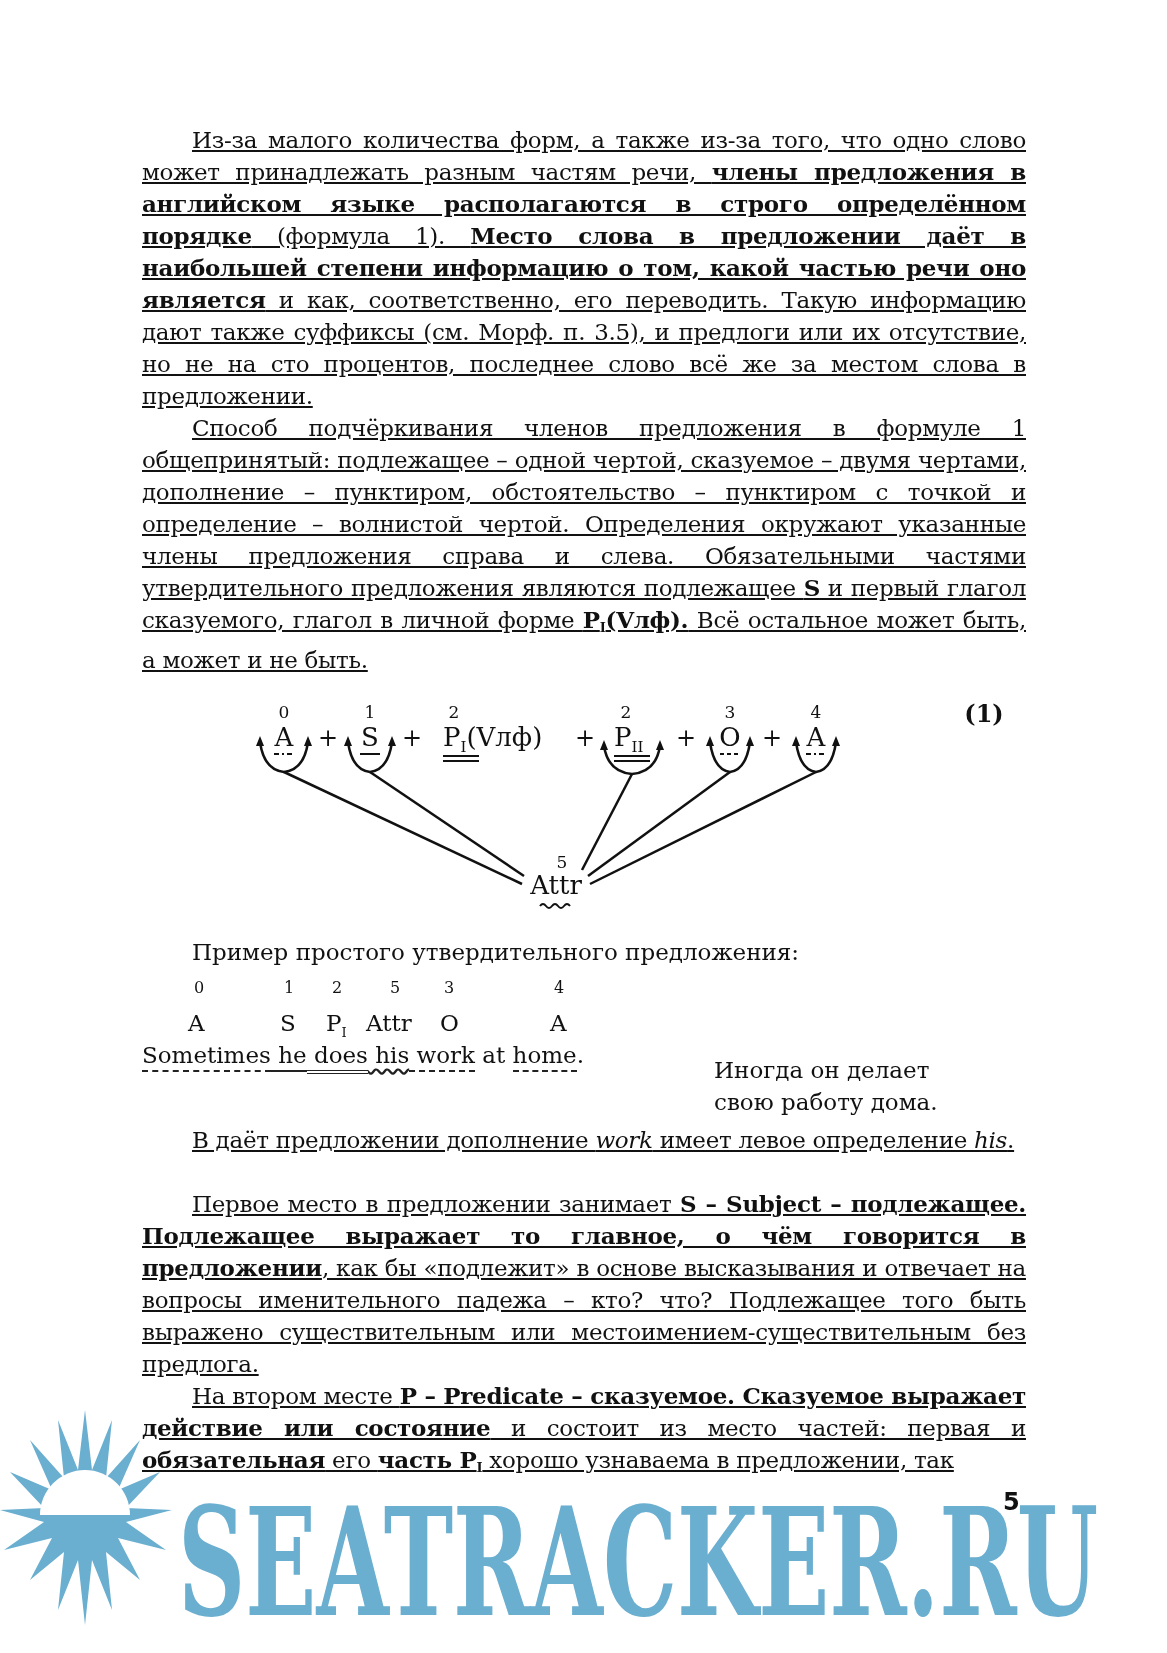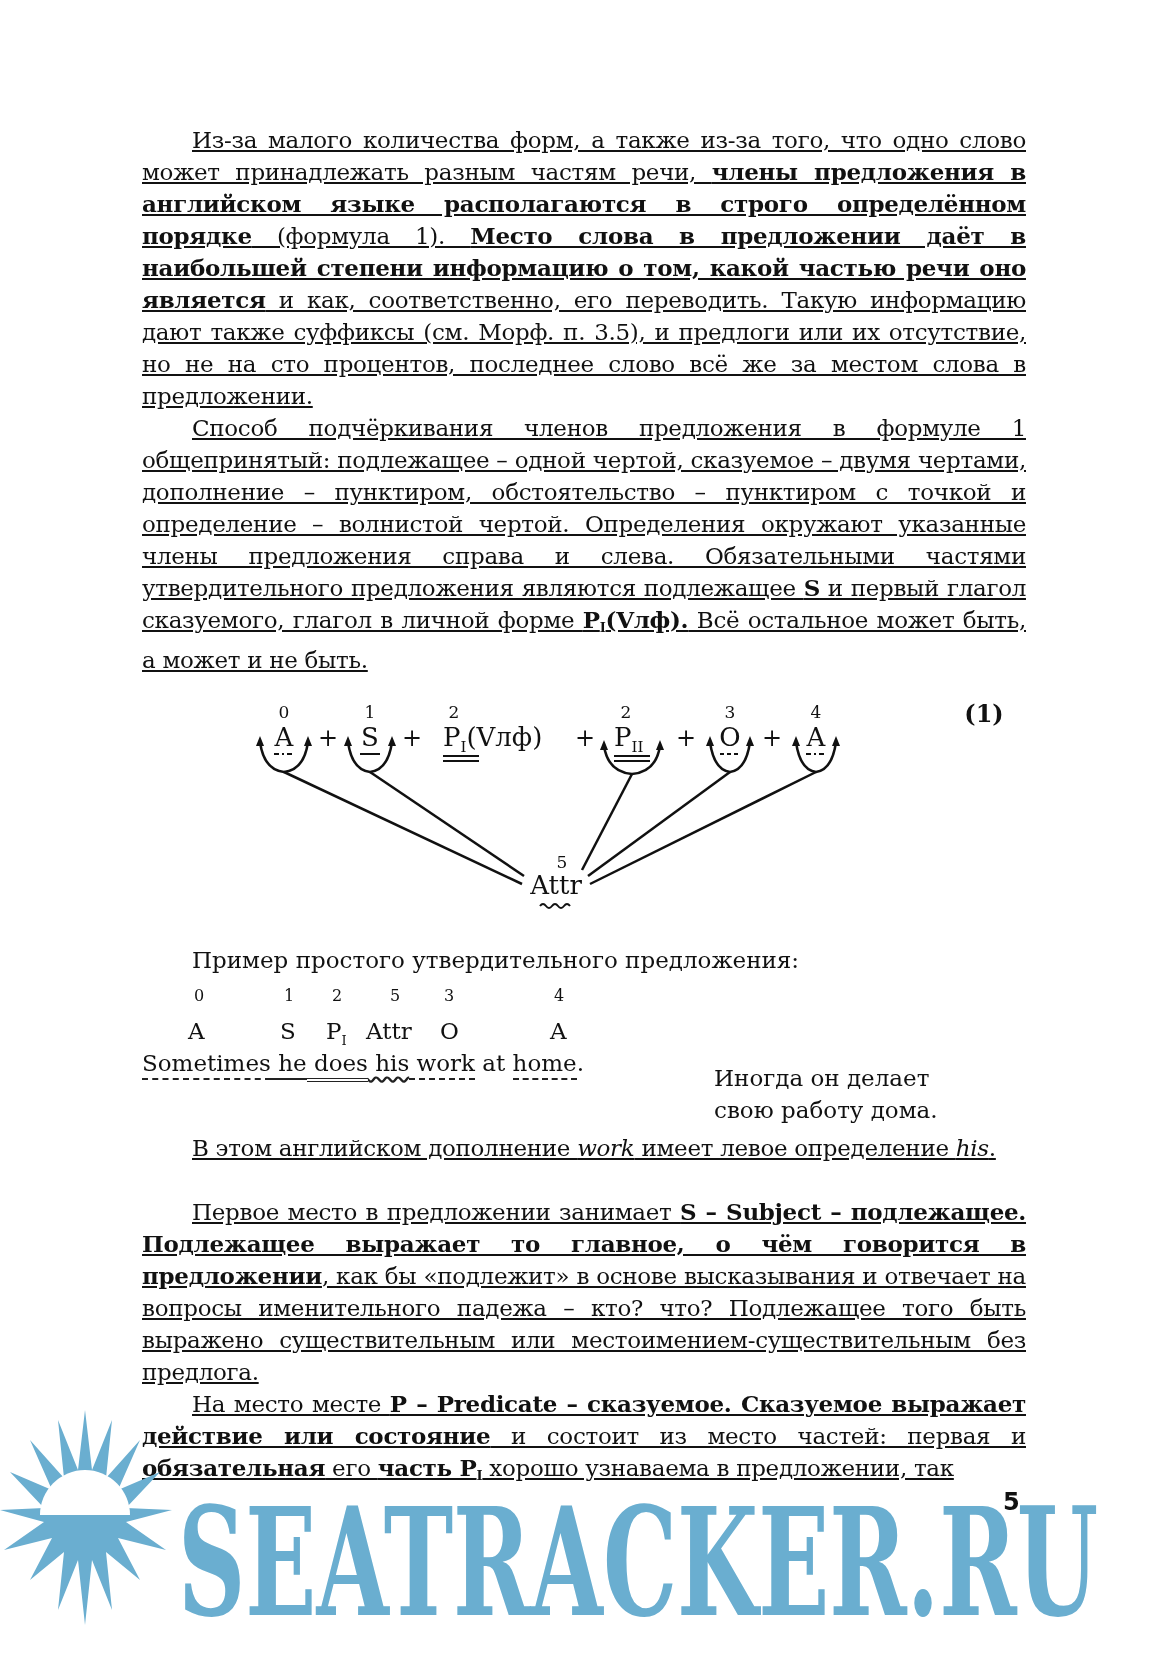--- a/index.html
+++ b/index.html
@@ -11,21 +11,21 @@
     .page { position: absolute; left: 142px; top: 124px; width: 884px; }
     p.para {
       margin: 0; font-size: 23px; line-height: 32px; text-align: justify;
       text-indent: 50px; letter-spacing: -0.3px; text-decoration: underline;
     }
     b { font-weight: bold; }
     i { font-style: italic; }
     sub.ss { font-size: 13px; vertical-align: -4px; font-weight: bold; }
     .formula-wrap { position: relative; height: 240px; margin-top: 8px; }
     .formula-wrap svg { position: absolute; left: 0; top: 0; }
-    .example-title { font-size: 23px; line-height: 32px; margin: 20px 0 0 50px; }
+    .example-title { font-size: 23px; line-height: 32px; margin: 12px 0 0 50px; }
     .ex-grid { position: relative; height: 150px; }
     .ex-num { position: absolute; font-size: 16px; top: 10px; }
     .ex-label { position: absolute; font-size: 23px; top: 42px; }
     .ex-sentence { position: absolute; top: 74px; left: 0; font-size: 23px; }
     .ex-sentence span { padding-bottom: 2px; }
     .u-dashdot { border-bottom: 2px dashed #222; }
     .u-single { border-bottom: 2px solid #222; }
     .u-double { border-bottom: 4px double #222; }
     .u-wavy { text-decoration: underline wavy #222; text-underline-offset: 5px; }
     .u-dashed { border-bottom: 2px dashed #222; }
@@ -129,27 +129,27 @@
     <span class="ex-label" style="left:408px">A</span>
 
     <div class="ex-sentence"><span class="u-dashdot">Sometimes</span><span class="u-single"> he</span><span class="u-double"> does</span><span class="u-wavy"> his</span><span class="u-dashed"> work</span><span> at </span><span class="u-dashdot">home</span><span>.</span></div>
 
     <div class="ex-translation">
       <div>Иногда он делает</div>
       <div>свою работу дома.</div>
     </div>
   </div>
 
-  <p class="para" style="margin-top:6px"><span>В этом английском дополнение </span><i>work</i><span> имеет левое определение </span><i>his</i><span>.</span></p>
+  <p class="para" style="margin-top:6px"><span>В даёт предложении дополнение </span><i>work</i><span> имеет левое определение </span><i>his</i><span>.</span></p>
 
   <div style="height:32px"></div>
 
   <p class="para"><span>Первое место в предложении занимает </span><b>S – Subject – подлежащее. Подлежащее выражает то главное, о чём говорится в предложении</b><span>, как бы «подлежит» в основе высказывания и отвечает на вопросы именительного падежа – кто? что? Подлежащее того быть выражено существительным или местоимением-существительным без предлога.</span></p>
 
-  <p class="para"><span>На место месте </span><b>P – Predicate – сказуемое. Сказуемое выражает действие или состояние</b><span> и состоит из место частей: первая и </span><b>обязательная</b><span> его </span><b>часть P</b><sub class="ss">I</sub><span> хорошо узнаваема в предложении, так</span></p>
+  <p class="para"><span>На втором месте </span><b>P – Predicate – сказуемое. Сказуемое выражает действие или состояние</b><span> и состоит из место частей: первая и </span><b>обязательная</b><span> его </span><b>часть P</b><sub class="ss">I</sub><span> хорошо узнаваема в предложении, так</span></p>
 </div>
 
 <svg class="watermark" width="1167" height="253" viewBox="0 0 1167 253">
   <g>
     <polygon fill="#6aaed0" points="85,10 92,70 112,20 106,78 140,40 118,90 160,72 126,108 172,110 126,122 166,150 118,138 140,180 106,152 112,210 92,160 85,225 78,160 58,210 64,152 30,180 52,138 4,150 44,122 0,110 44,108 10,72 52,90 30,40 64,78 58,20 78,70"></polygon>
     <path d="M40 115 A45 45 0 0 1 130 115 Z" fill="#ffffff"></path>
   </g>
   <text x="178" y="215" font-size="150" font-weight="bold" font-family="DejaVu Serif, Liberation Serif, serif" fill="#6aaed0" textLength="920" lengthAdjust="spacingAndGlyphs">SEATRACKER.RU</text>
 </svg>
 

